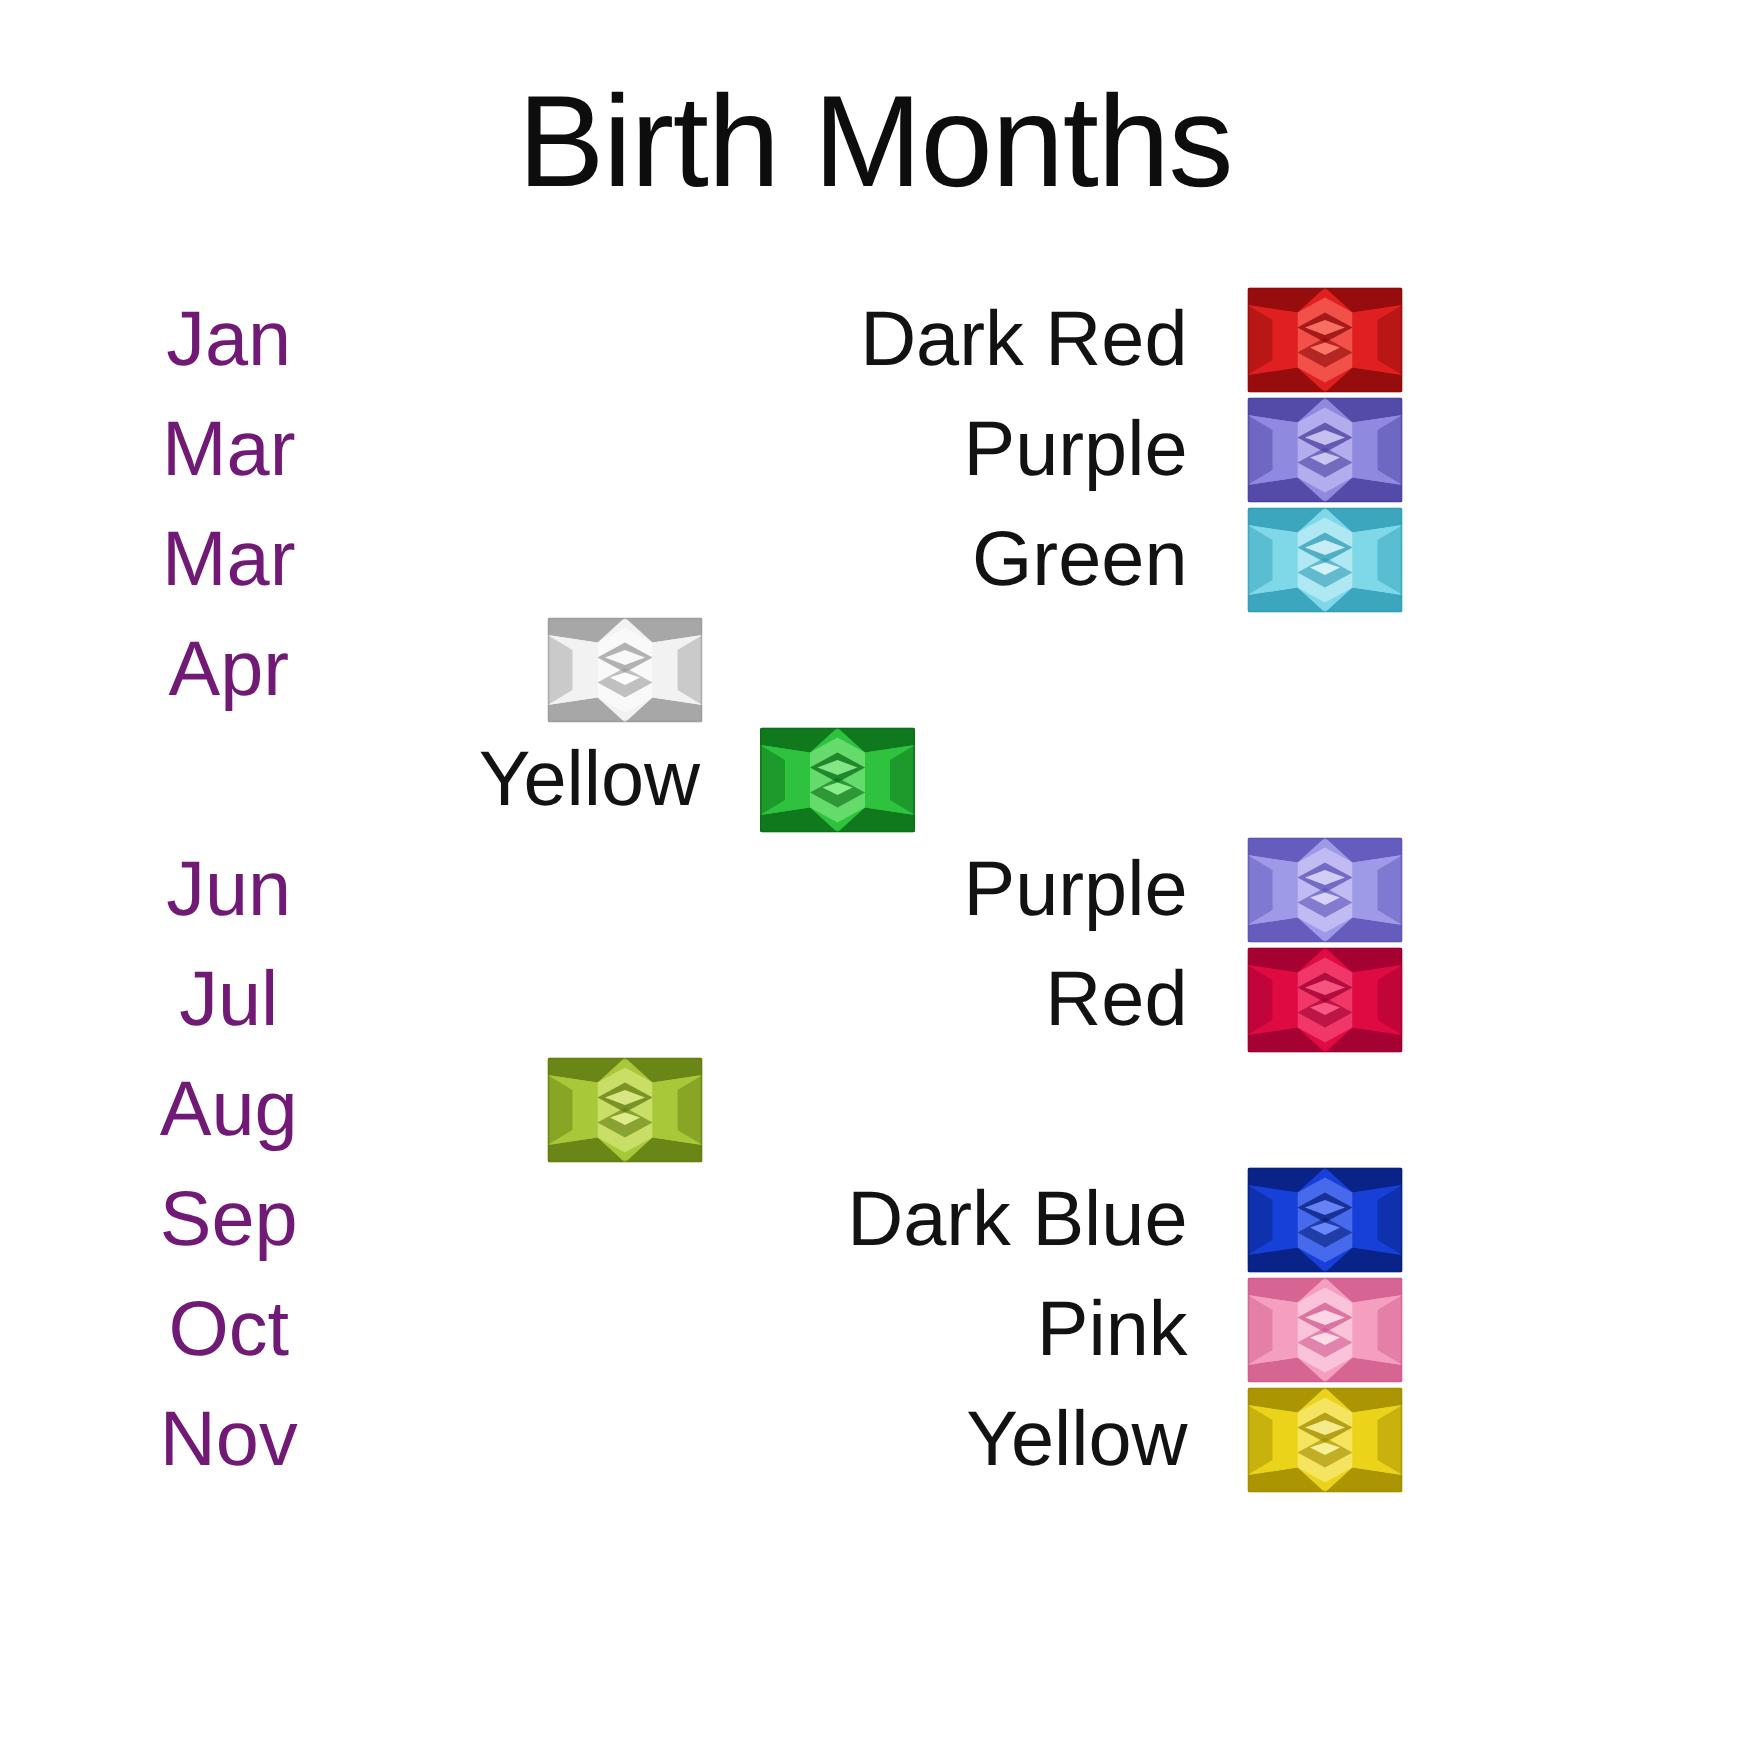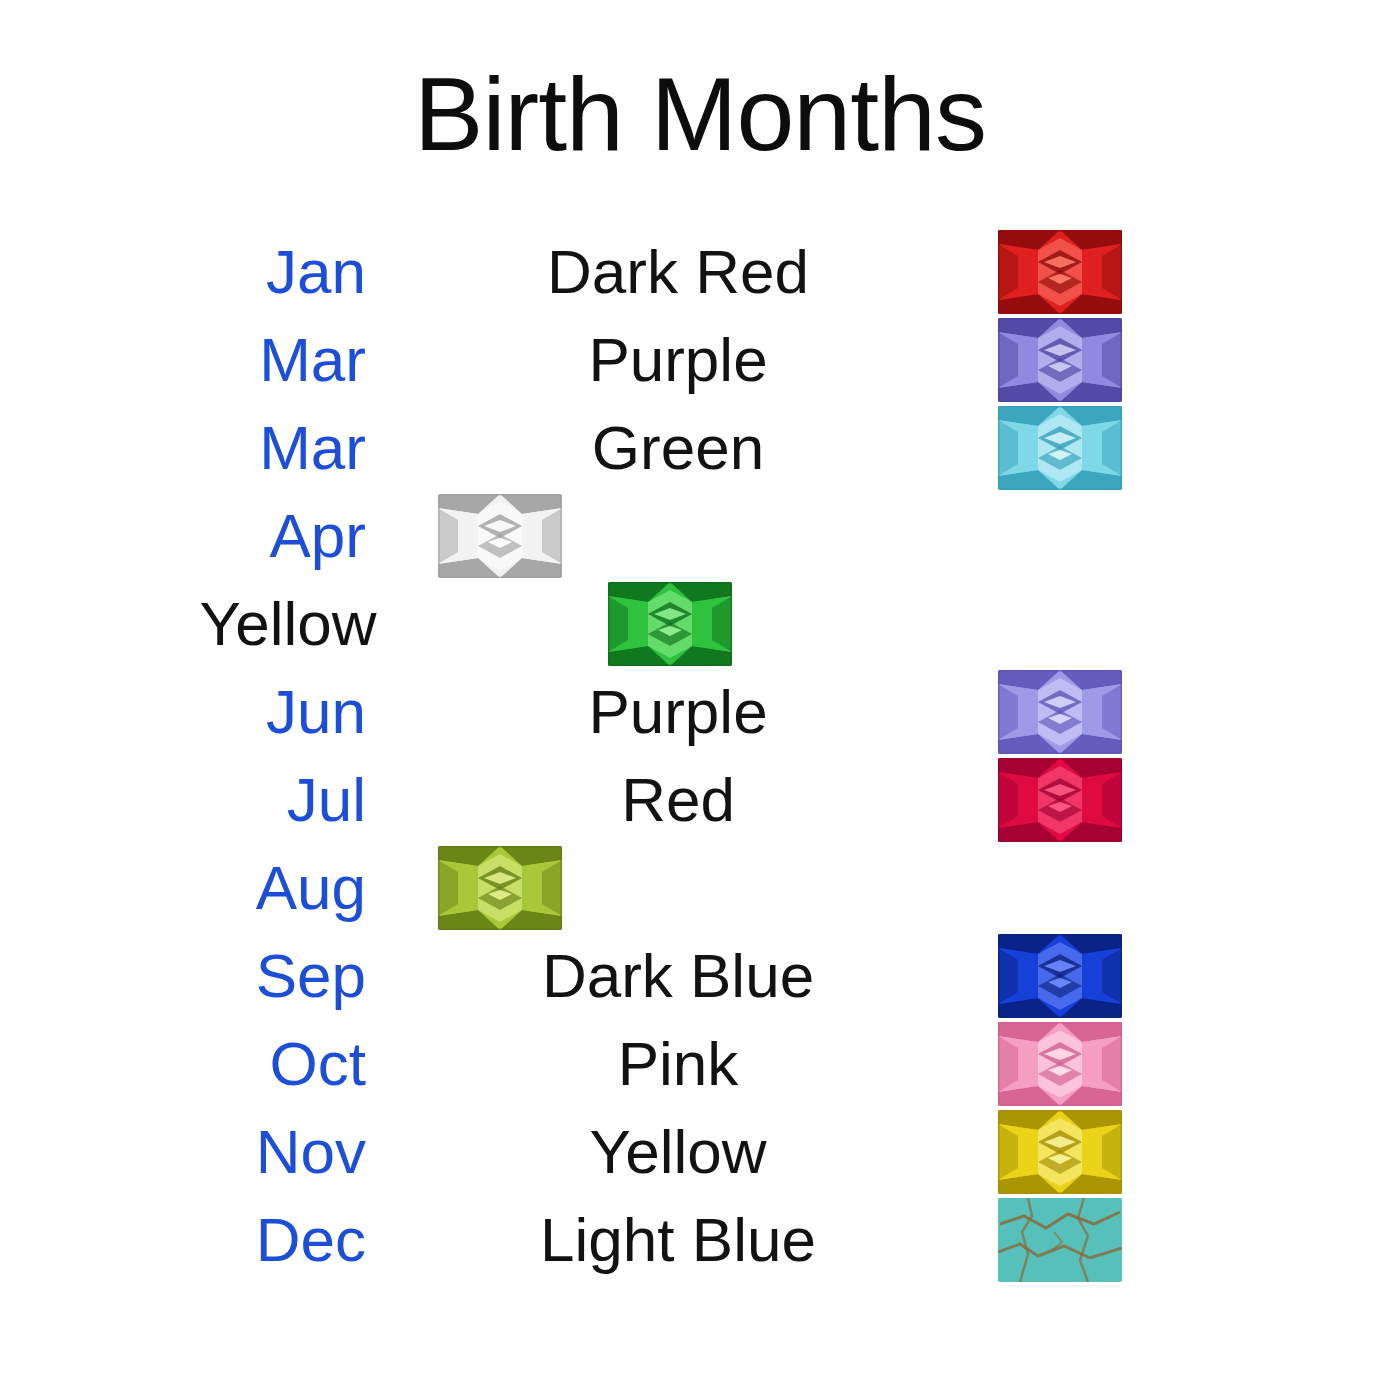--- a/index.html
+++ b/index.html
@@ -41,31 +41,31 @@
   }
   .row {
     display: flex;
     align-items: center;
     height: 88px;
   }
   .cell-month {
     width: 390px;
     padding-right: 24px;
     box-sizing: border-box;
-    text-align: right;
+    text-align: center;
     font-size: 62px;
     line-height: 1;
-    color: #1d4ed8;
+    color: #701a75;
     white-space: nowrap;
   }
   .cell-color {
     width: 560px;
     padding-left: 16px;
     box-sizing: border-box;
-    text-align: center;
+    text-align: right;
     font-size: 62px;
     line-height: 1;
     color: #121212;
     white-space: nowrap;
   }
   .cell-gem {
     width: 300px;
     display: flex;
     align-items: center;
     justify-content: flex-start;
@@ -359,32 +359,15 @@
               <polygon points="50,48 62,44 74,48 62,54" fill="#fbf39a" fill-opacity="0.95"></polygon>
               <polygon points="0,14 40,20 40,64 0,70" fill="#ead31a" fill-opacity="0.9"></polygon>
               <polygon points="124,14 84,20 84,64 124,70" fill="#ead31a" fill-opacity="0.9"></polygon>
               <polygon points="0,14 20,26 20,58 0,70" fill="#a08a00" fill-opacity="0.45"></polygon>
               <polygon points="124,14 104,26 104,58 124,70" fill="#a08a00" fill-opacity="0.45"></polygon>
               <rect x="0" y="0" width="124" height="84" fill="none" stroke="#a08a00" stroke-opacity="0.6" stroke-width="3"></rect>
             </svg>
           </div>
         </div>
       </div>
-      <div class="row">
-        <div class="cell-month">Dec</div>
-        <div class="cell-color">Light Blue</div>
-        <div class="cell-gem">
-          <div class="gem">
-            <svg viewBox="0 0 124 84" preserveAspectRatio="none" xmlns="http://www.w3.org/2000/svg">
-              <rect x="0" y="0" width="124" height="84" fill="#44b5b0"></rect>
-              <rect x="0" y="0" width="124" height="84" fill="#7fd3cf" fill-opacity="0.35"></rect>
-              <path d="M2,26 L26,18 L48,30 L70,16 L96,26 L122,14" stroke="#8a6a3a" stroke-width="3" fill="none" stroke-opacity="0.85"></path>
-              <path d="M0,54 L22,46 L40,58 L66,48 L92,60 L124,50" stroke="#8a6a3a" stroke-width="3" fill="none" stroke-opacity="0.8"></path>
-              <path d="M30,0 L34,18 L24,34 L30,56 L22,84" stroke="#8a6a3a" stroke-width="2.5" fill="none" stroke-opacity="0.7"></path>
-              <path d="M86,0 L80,20 L90,38 L82,62 L90,84" stroke="#8a6a3a" stroke-width="2.5" fill="none" stroke-opacity="0.7"></path>
-              <path d="M56,34 L64,44 L54,52" stroke="#8a6a3a" stroke-width="2" fill="none" stroke-opacity="0.6"></path>
-            </svg>
-          </div>
-        </div>
-      </div>
     </div>
 
 </div>
 
 </body></html>

